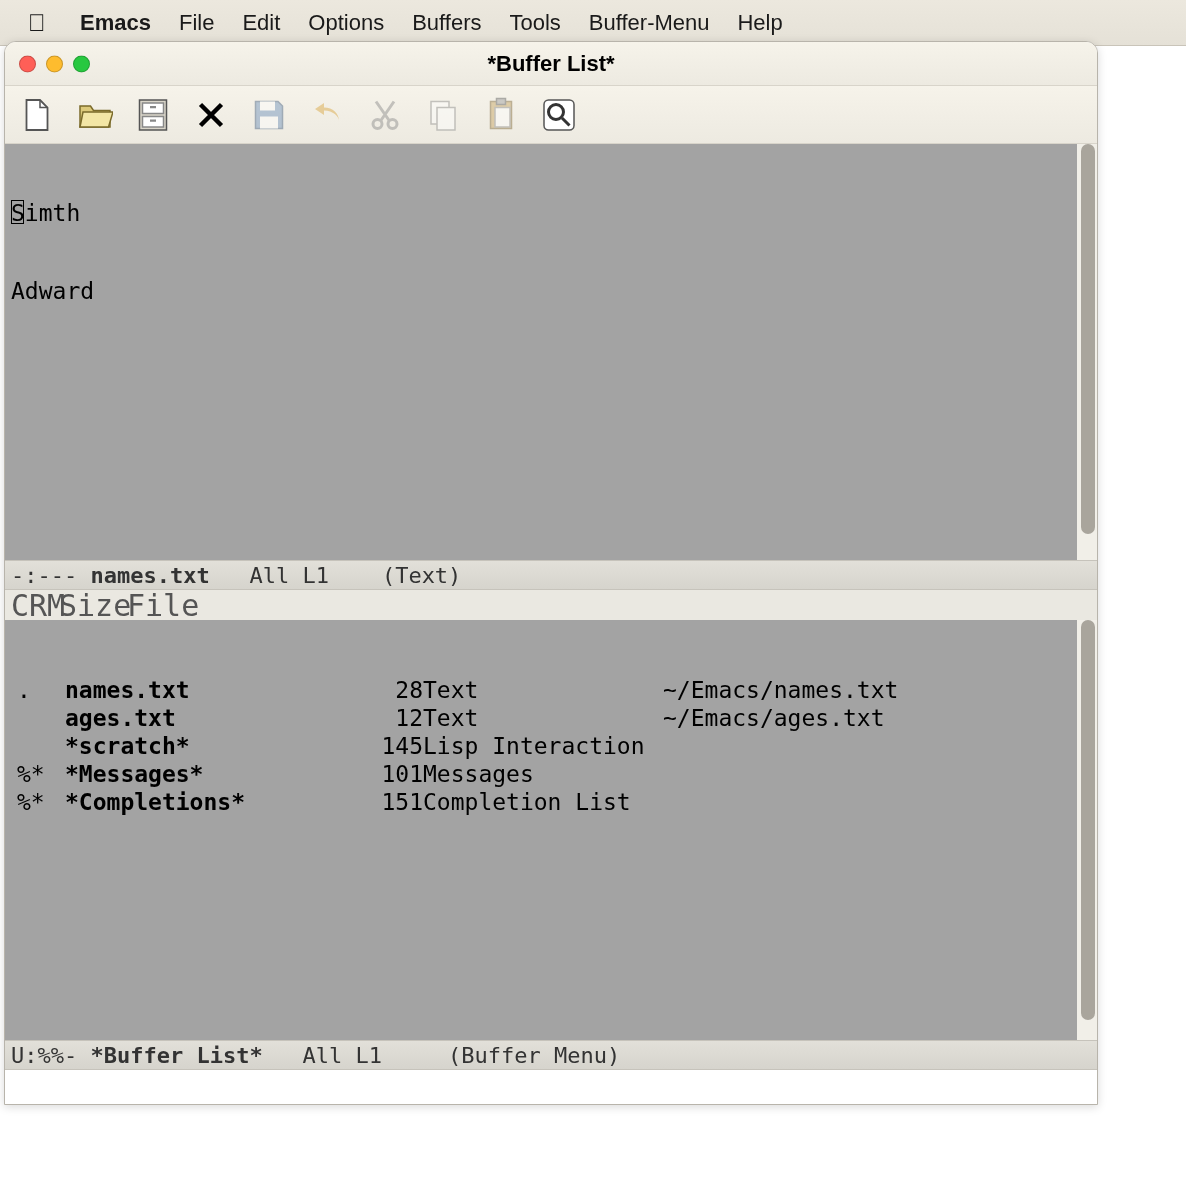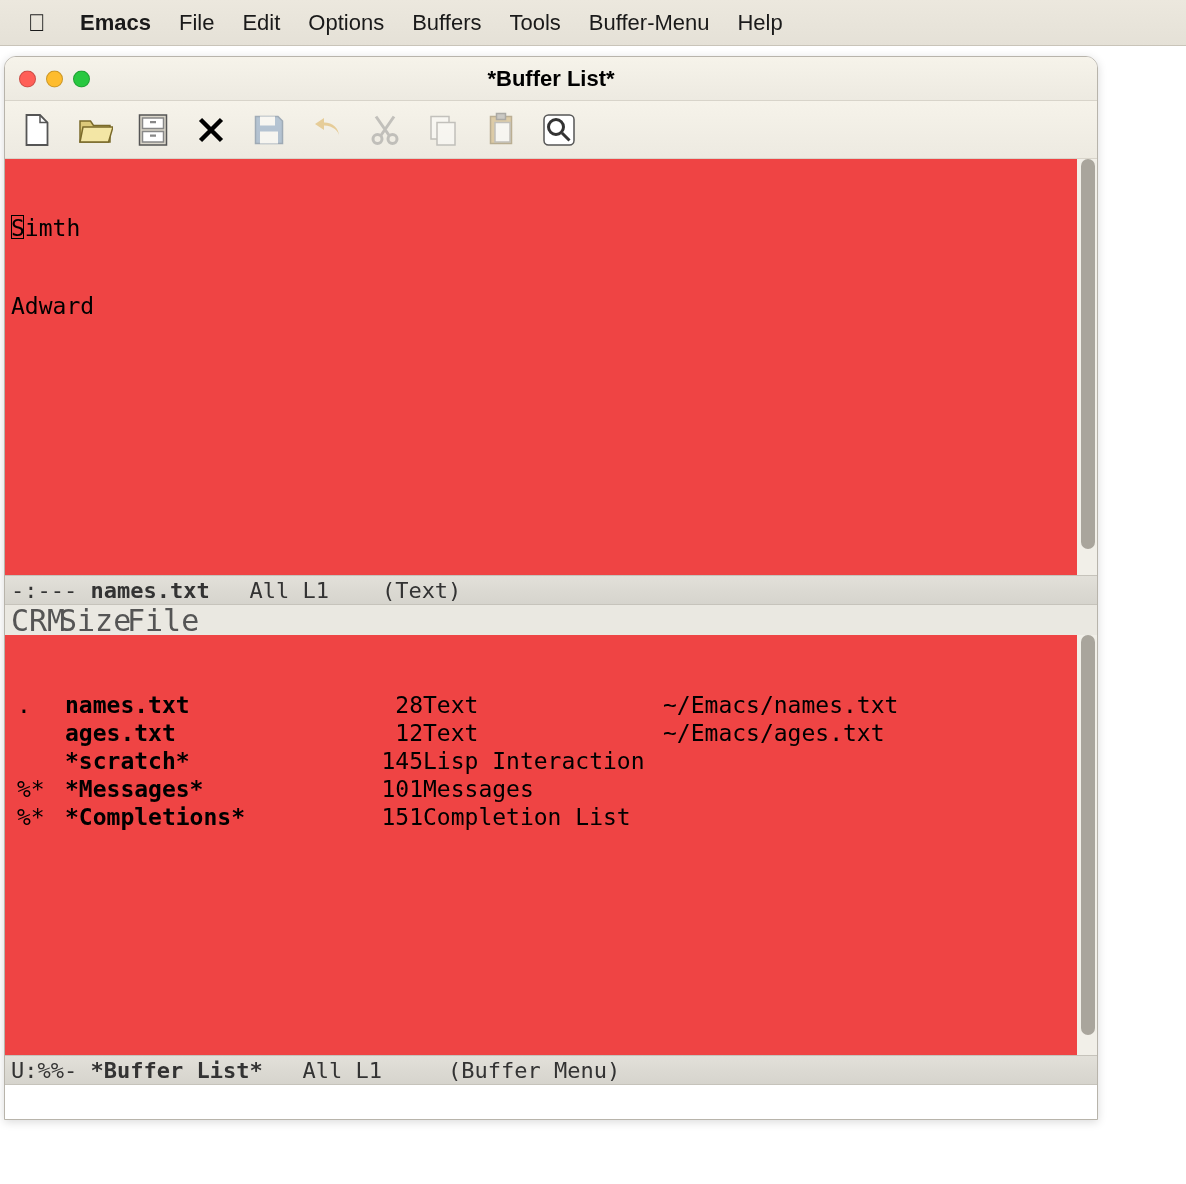--- a/index.html
+++ b/index.html
@@ -19,21 +19,21 @@
       padding-left: 28px;
       font-size: 22px;
       color: #1a1a1a;
       gap: 28px;
     }
     .mac-menubar .apple { font-size: 24px; margin-right: 6px; }
     .mac-menubar .app { font-weight: 700; }
     .mac-menubar span { cursor: default; }
     .window {
       position: absolute;
-      top: 56px;
+      top: 41px;
       left: 4px;
       width: 1094px;
       height: 1064px;
       background: #fff;
       border: 1px solid #b8b4ab;
       border-top-left-radius: 12px;
       border-top-right-radius: 12px;
       box-shadow: 0 2px 10px rgba(0,0,0,.15);
       overflow: hidden;
     }
@@ -75,21 +75,21 @@
       gap: 14px;
     }
     .tb-btn {
       width: 44px; height: 44px;
       display: flex; align-items: center; justify-content: center;
       color: #444;
     }
     .tb-btn svg { width: 36px; height: 36px; }
     .tb-disabled { opacity: 0.45; }
     .pane {
-      background: #ef4444;
+      background: #a3a3a3;
       font-family: "Menlo", "DejaVu Sans Mono", monospace;
       font-size: 23px;
       color: #000;
       white-space: pre;
       padding: 4px 6px;
       position: relative;
     }
     .pane-top {
       height: 416px;
       overflow: hidden;

